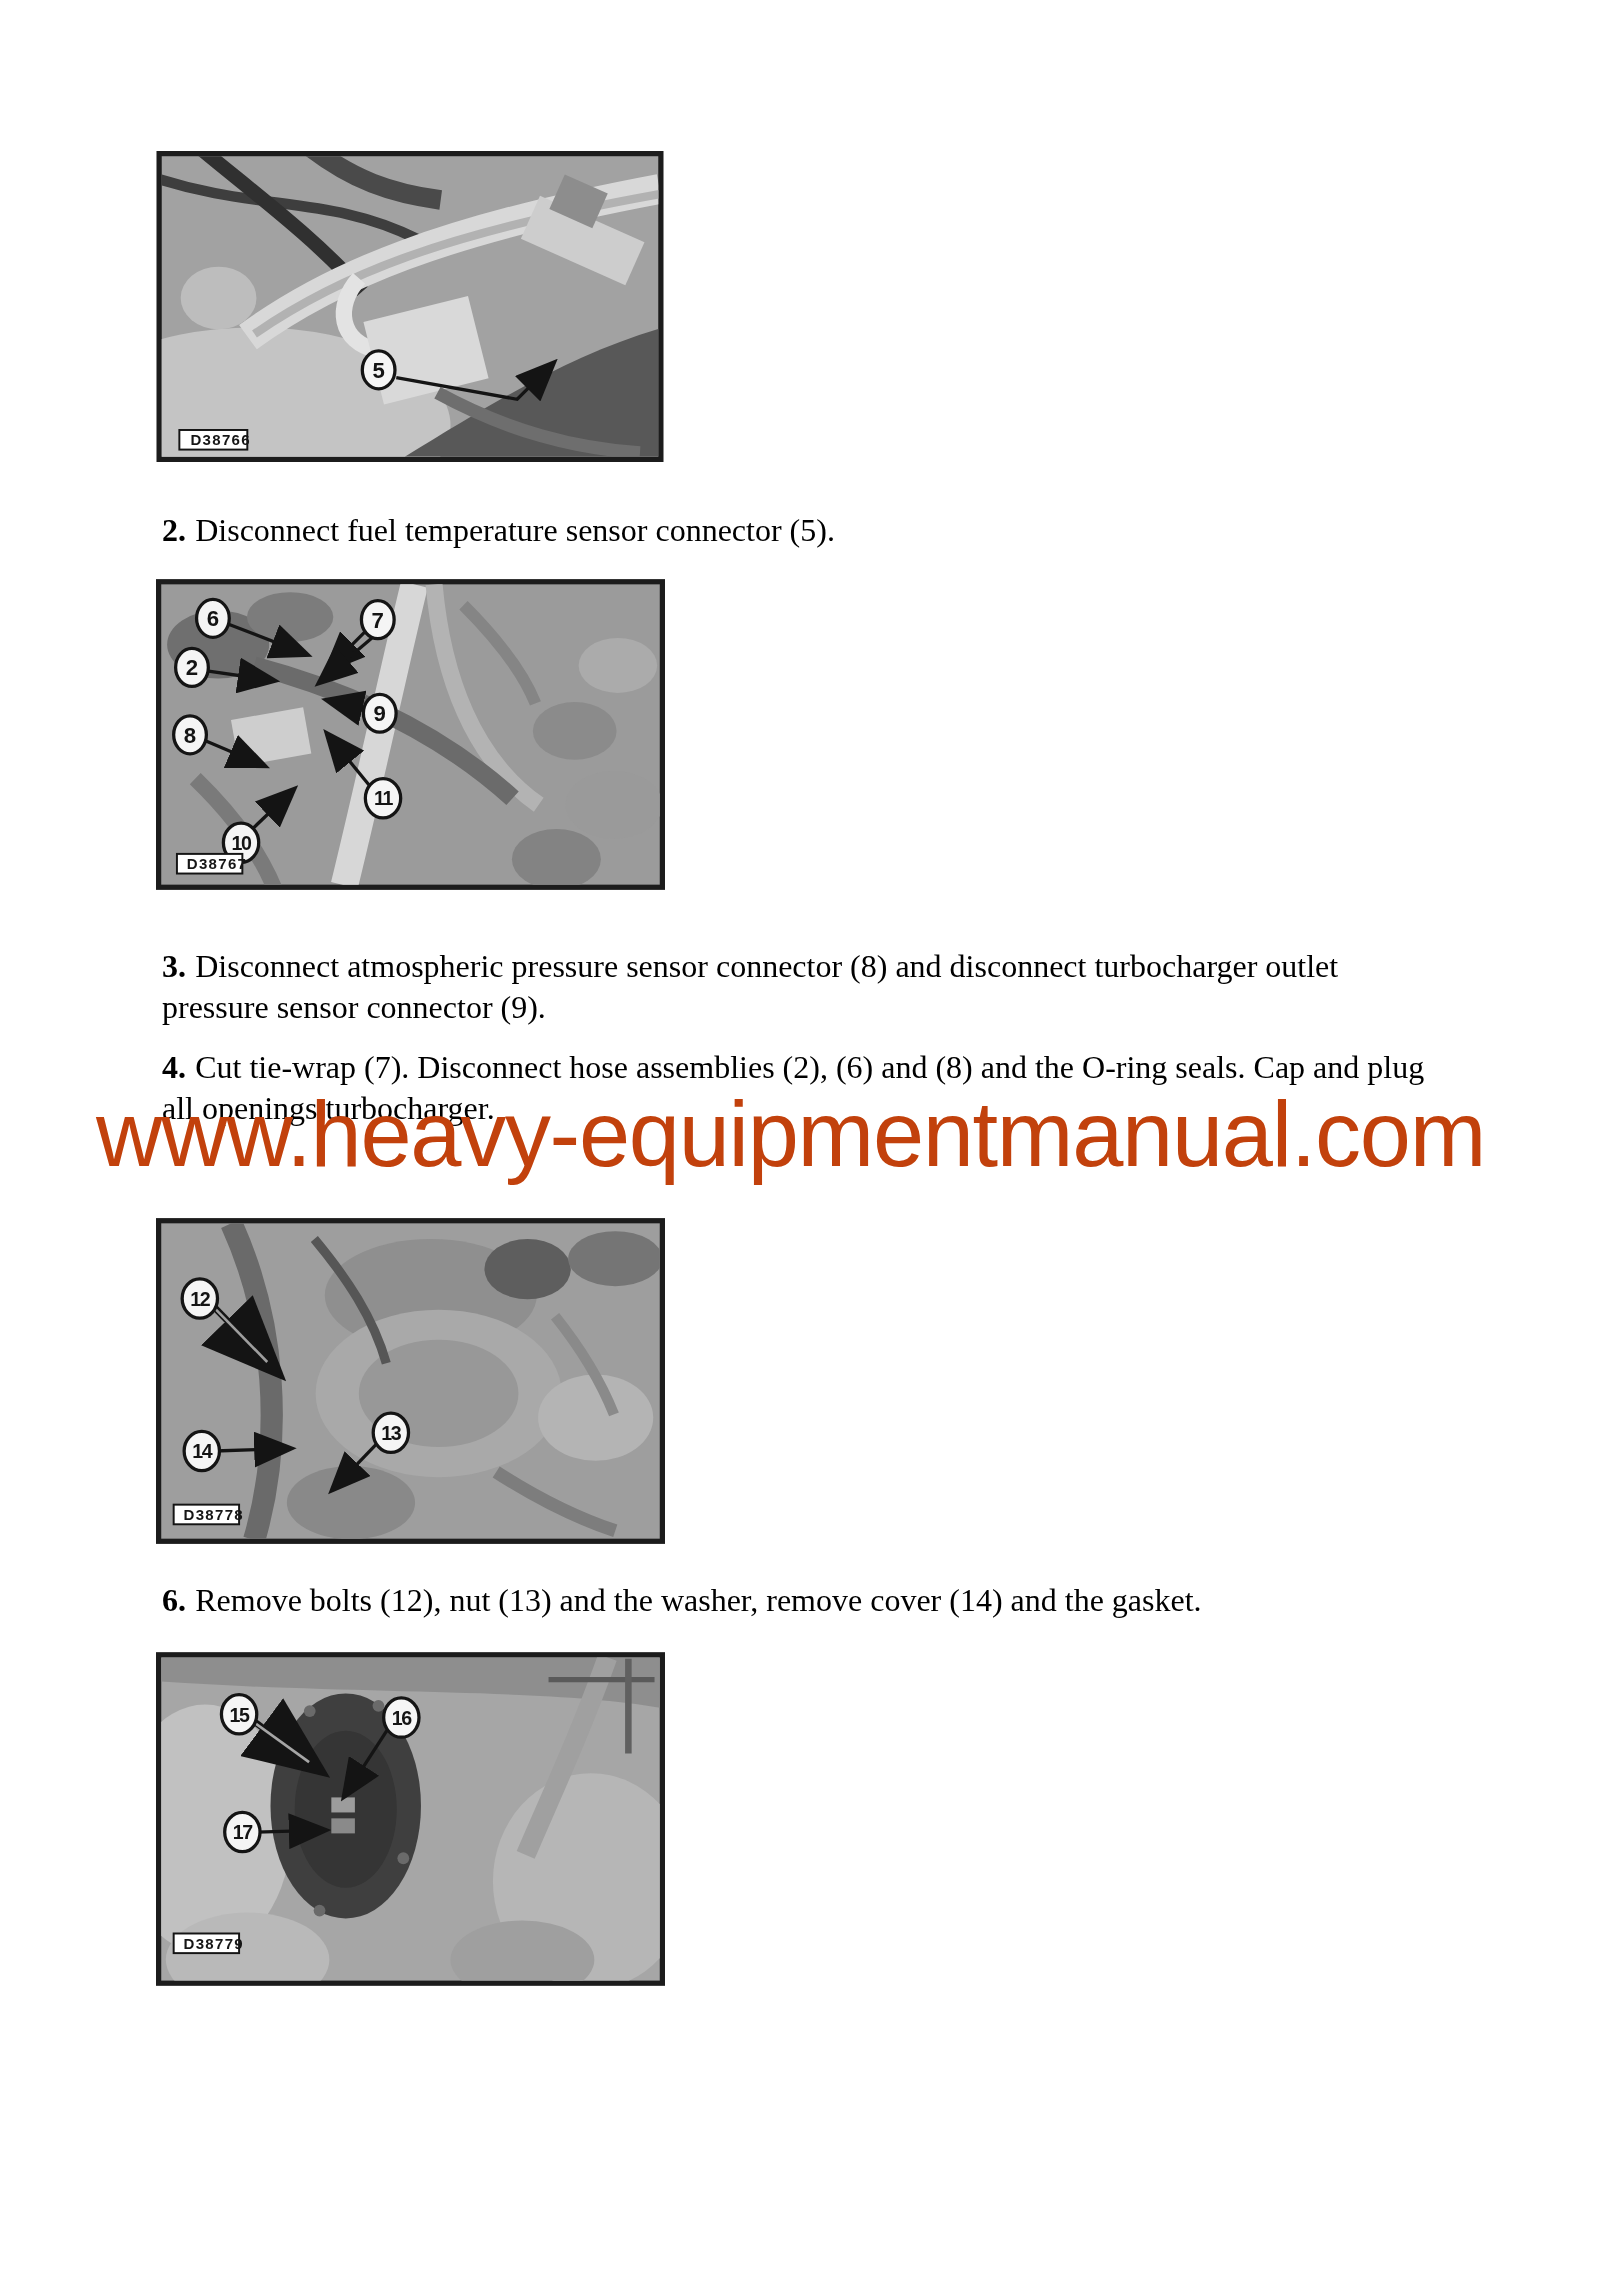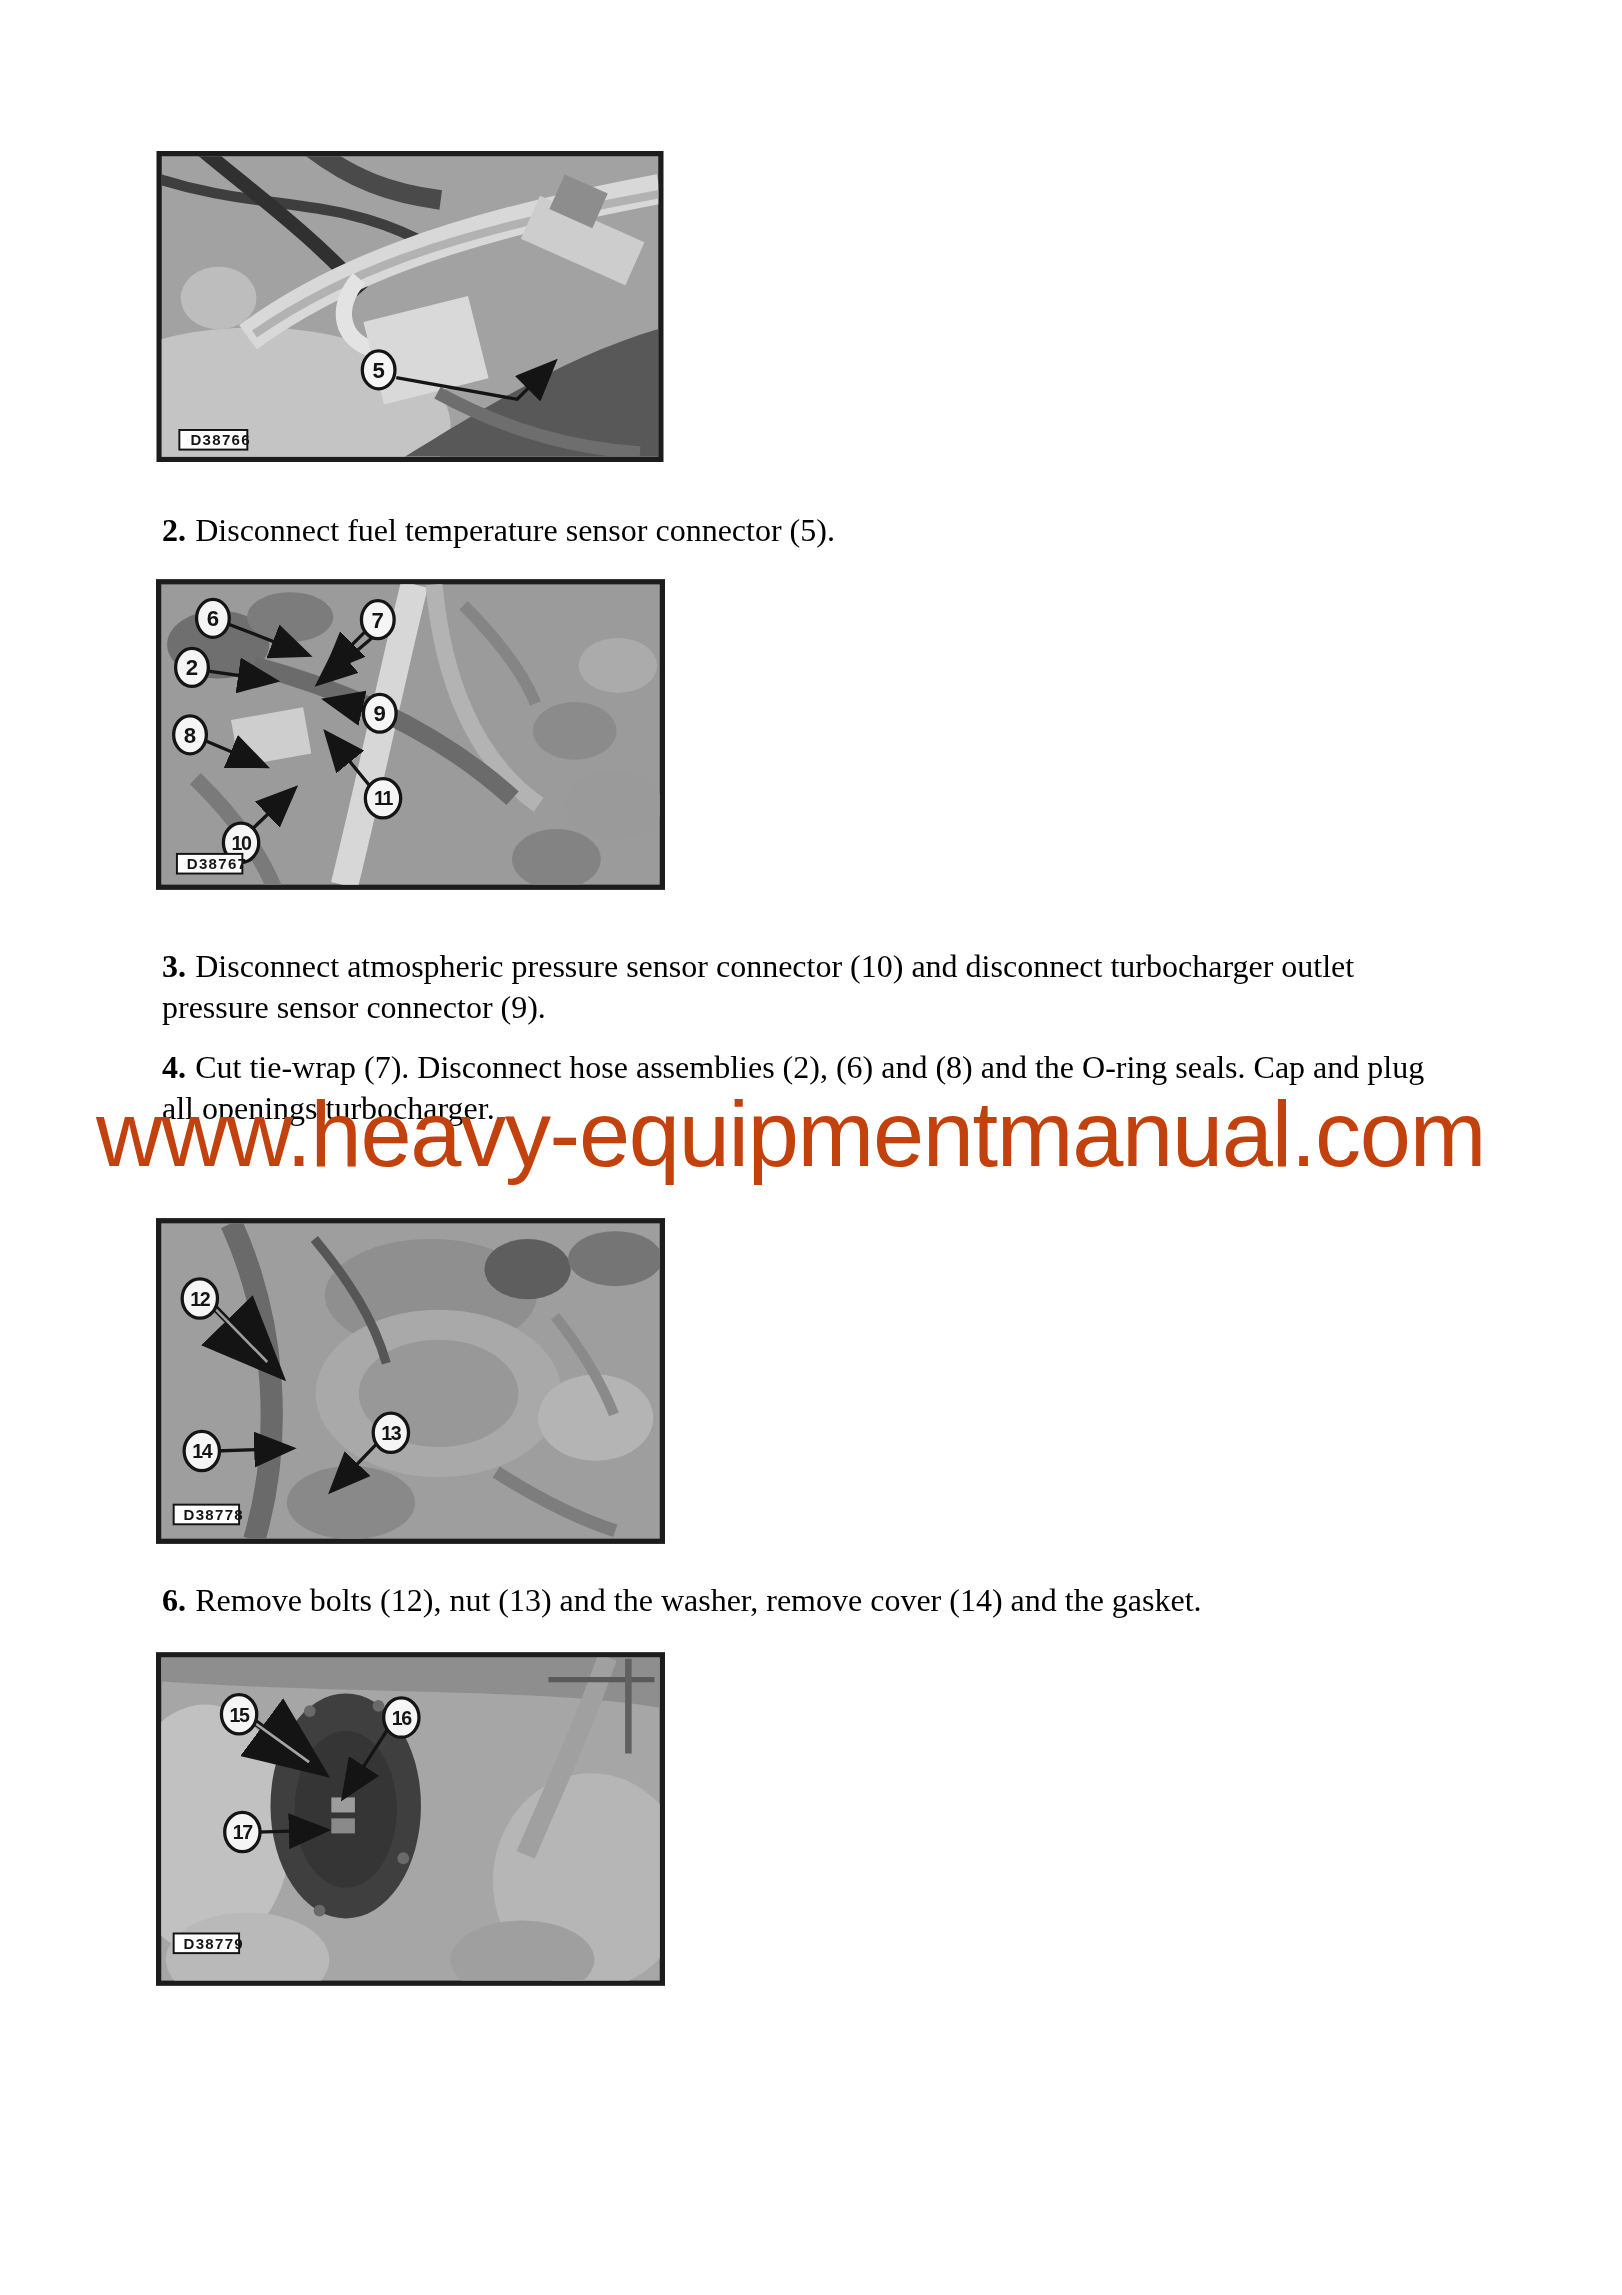--- a/index.html
+++ b/index.html
@@ -133,21 +133,21 @@
         <text class="callout-num twodigit" x="347" y="346">11</text>
       </g>
       <g>
         <rect class="labelbox" x="32" y="420" width="100" height="30"></rect>
         <text class="figlabel" x="47" y="443">D38767</text>
       </g>
     </svg>
   </figure>
 
   <p class="step" style="top:946px;">
-    <span class="num">3.</span><span>Disconnect atmospheric pressure sensor connector (10) and disconnect turbocharger outlet</span>
+    <span class="num">3.</span><span>Disconnect atmospheric pressure sensor connector (8) and disconnect turbocharger outlet</span>
     <span class="wline">pressure sensor connector (9).</span>
   </p>
 
   <p class="step" style="top:1047px;">
     <span class="num">4.</span><span>Cut tie-wrap (7). Disconnect hose assemblies (2), (6) and (8) and the O-ring seals. Cap and plug</span>
     <span class="wline">all openings turbocharger.</span>
   </p>
 
 
   <div class="watermark">www.heavy-equipmentmanual.com</div>

